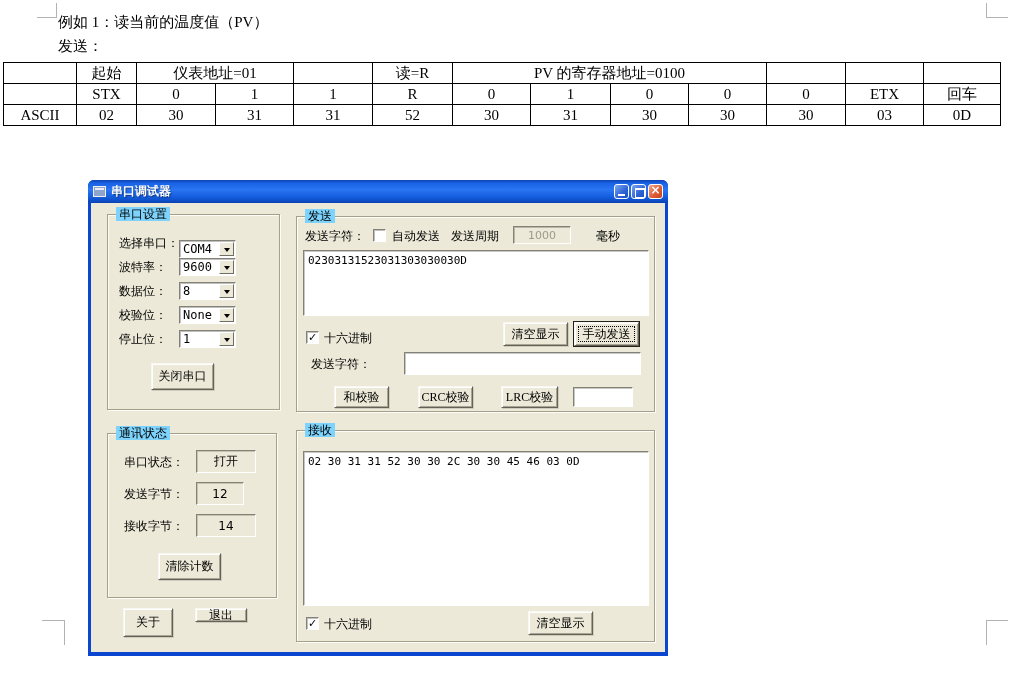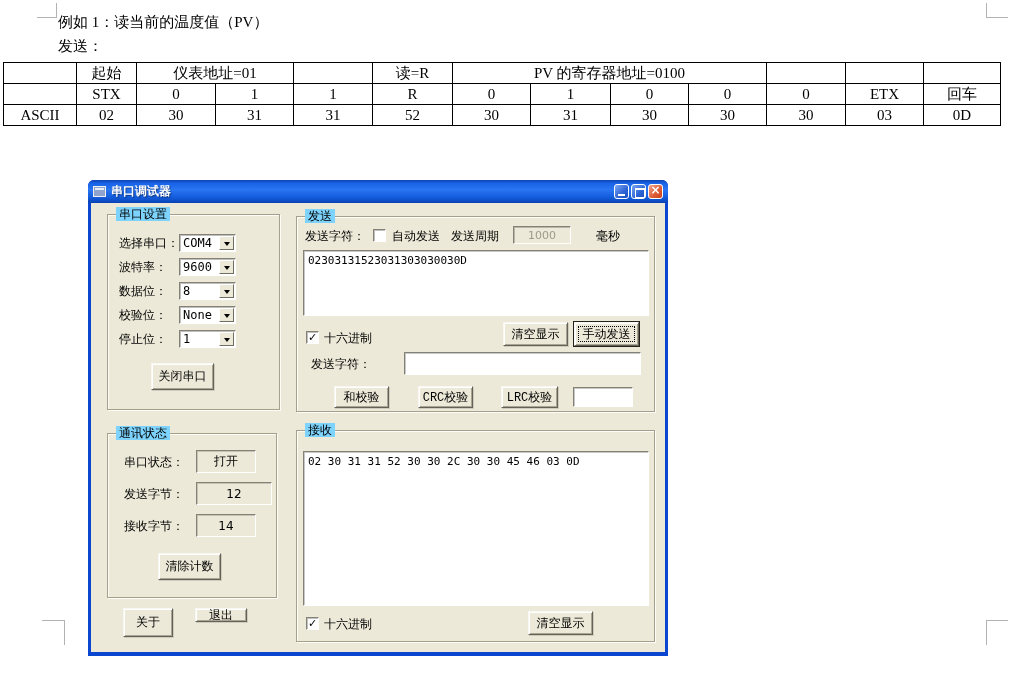--- a/index.html
+++ b/index.html
@@ -45,21 +45,21 @@
 
   .combo { position:absolute; width:57px; height:18px; background:#fff; border:1px solid;
            border-color:#848276 #fff #fff #848276; box-shadow:inset 1px 1px 0 rgba(0,0,0,.25); }
   .combo-val { position:absolute; left:3px; top:1px; font:12px "DejaVu Sans Mono",monospace; line-height:14px; }
   .combo-btn { position:absolute; right:1px; top:1px; width:15px; height:14px; background:#ece9d8; border:1px solid;
                border-color:#fff #716f64 #716f64 #fff; display:flex; align-items:center; justify-content:center; }
   .arrow { width:0; height:0; border:3px solid transparent; border-top:4px solid #000; margin-top:4px; }
 
   .btn { position:absolute; background:#ece9d8; border:1px solid; border-color:#f8f7f1 #646257 #646257 #f8f7f1;
          box-shadow:inset 1px 1px 0 #fff, inset -1px -1px 0 #a8a595, 1px 1px 0 rgba(0,0,0,.12);
-         font-size:12px; font-family:Liberation Mono, monospace; display:flex; align-items:center; justify-content:center; white-space:nowrap; }
+         font-size:12px; font-family:Liberation Serif, serif; display:flex; align-items:center; justify-content:center; white-space:nowrap; }
   .btn.default { box-shadow:0 0 0 1px #23221b, inset 1px 1px 0 #fff, inset -1px -1px 0 #a8a595; }
   .btn.default::before { content:""; position:absolute; left:3px; right:3px; top:3px; bottom:3px; border:1px dotted #000; }
 
   .input { position:absolute; background:#fff; border:1px solid; border-color:#848276 #fff #fff #848276;
            box-shadow:inset 1px 1px 0 rgba(0,0,0,.22); font:11px "DejaVu Sans Mono",monospace; padding:2px 3px; }
   .input.disabled { background:#ece9d8; color:#9e9a8c; text-align:center; font-family:"DejaVu Sans",sans-serif; }
 
   .textarea { position:absolute; background:#fff; border:1px solid; border-color:#848276 #fff #fff #848276;
               box-shadow:inset 1px 1px 0 rgba(0,0,0,.22); font:11px "DejaVu Sans Mono",monospace;
               line-height:14px; padding:3px 4px; overflow:hidden; white-space:pre-wrap; word-break:break-all; }
@@ -154,21 +154,21 @@
       <span class="win-btn closeb"></span>
     </span>
   </div>
 
   <div class="client">
 
     <div class="group" style="left:16px; top:11px; width:173px; height:196px;">
       <span class="group-title">串口设置</span>
 
       <span class="lbl" style="left:11px; top:20px;">选择串口：</span>
-      <div class="combo" style="left:71px; top:19px;text-align:center;">
+      <div class="combo" style="left:71px; top:25px;text-align:center;">
         <span class="combo-val">COM4</span>
         <span class="combo-btn">
             <span class="arrow"></span>
           </span>
       </div>
 
       <span class="lbl" style="left:11px; top:44px;">波特率：</span>
       <div class="combo" style="left:71px; top:43px;">
         <span class="combo-val">9600</span>
         <span class="combo-btn">
@@ -203,21 +203,21 @@
       <button class="btn" style="left:43px; top:148px; width:63px; height:27px;">关闭串口</button>
     </div>
 
     <div class="group" style="left:16px; top:230px; width:170px; height:165px;">
       <span class="group-title">通讯状态</span>
 
       <span class="lbl" style="left:16px; top:20px;">串口状态：</span>
       <div class="statbox" style="left:88px; top:16px; width:60px; height:23px;">打开</div>
 
       <span class="lbl" style="left:16px; top:52px;">发送字节：</span>
-      <div class="statbox" style="left:88px; top:48px; width:76px; height:23px;">12</div>
+      <div class="statbox" style="left:88px; top:48px; width:48px; height:23px;">12</div>
 
       <span class="lbl" style="left:16px; top:84px;">接收字节：</span>
       <div class="statbox" style="left:88px; top:80px; width:60px; height:23px;">14</div>
 
       <button class="btn" style="left:50px; top:119px; width:63px; height:27px;">清除计数</button>
     </div>
 
     <button class="btn" style="left:32px; top:405px; width:50px; height:29px;">关于</button>
     <button class="btn" style="left:104px; top:405px; width:52px; height:14px;">退出</button>
 

